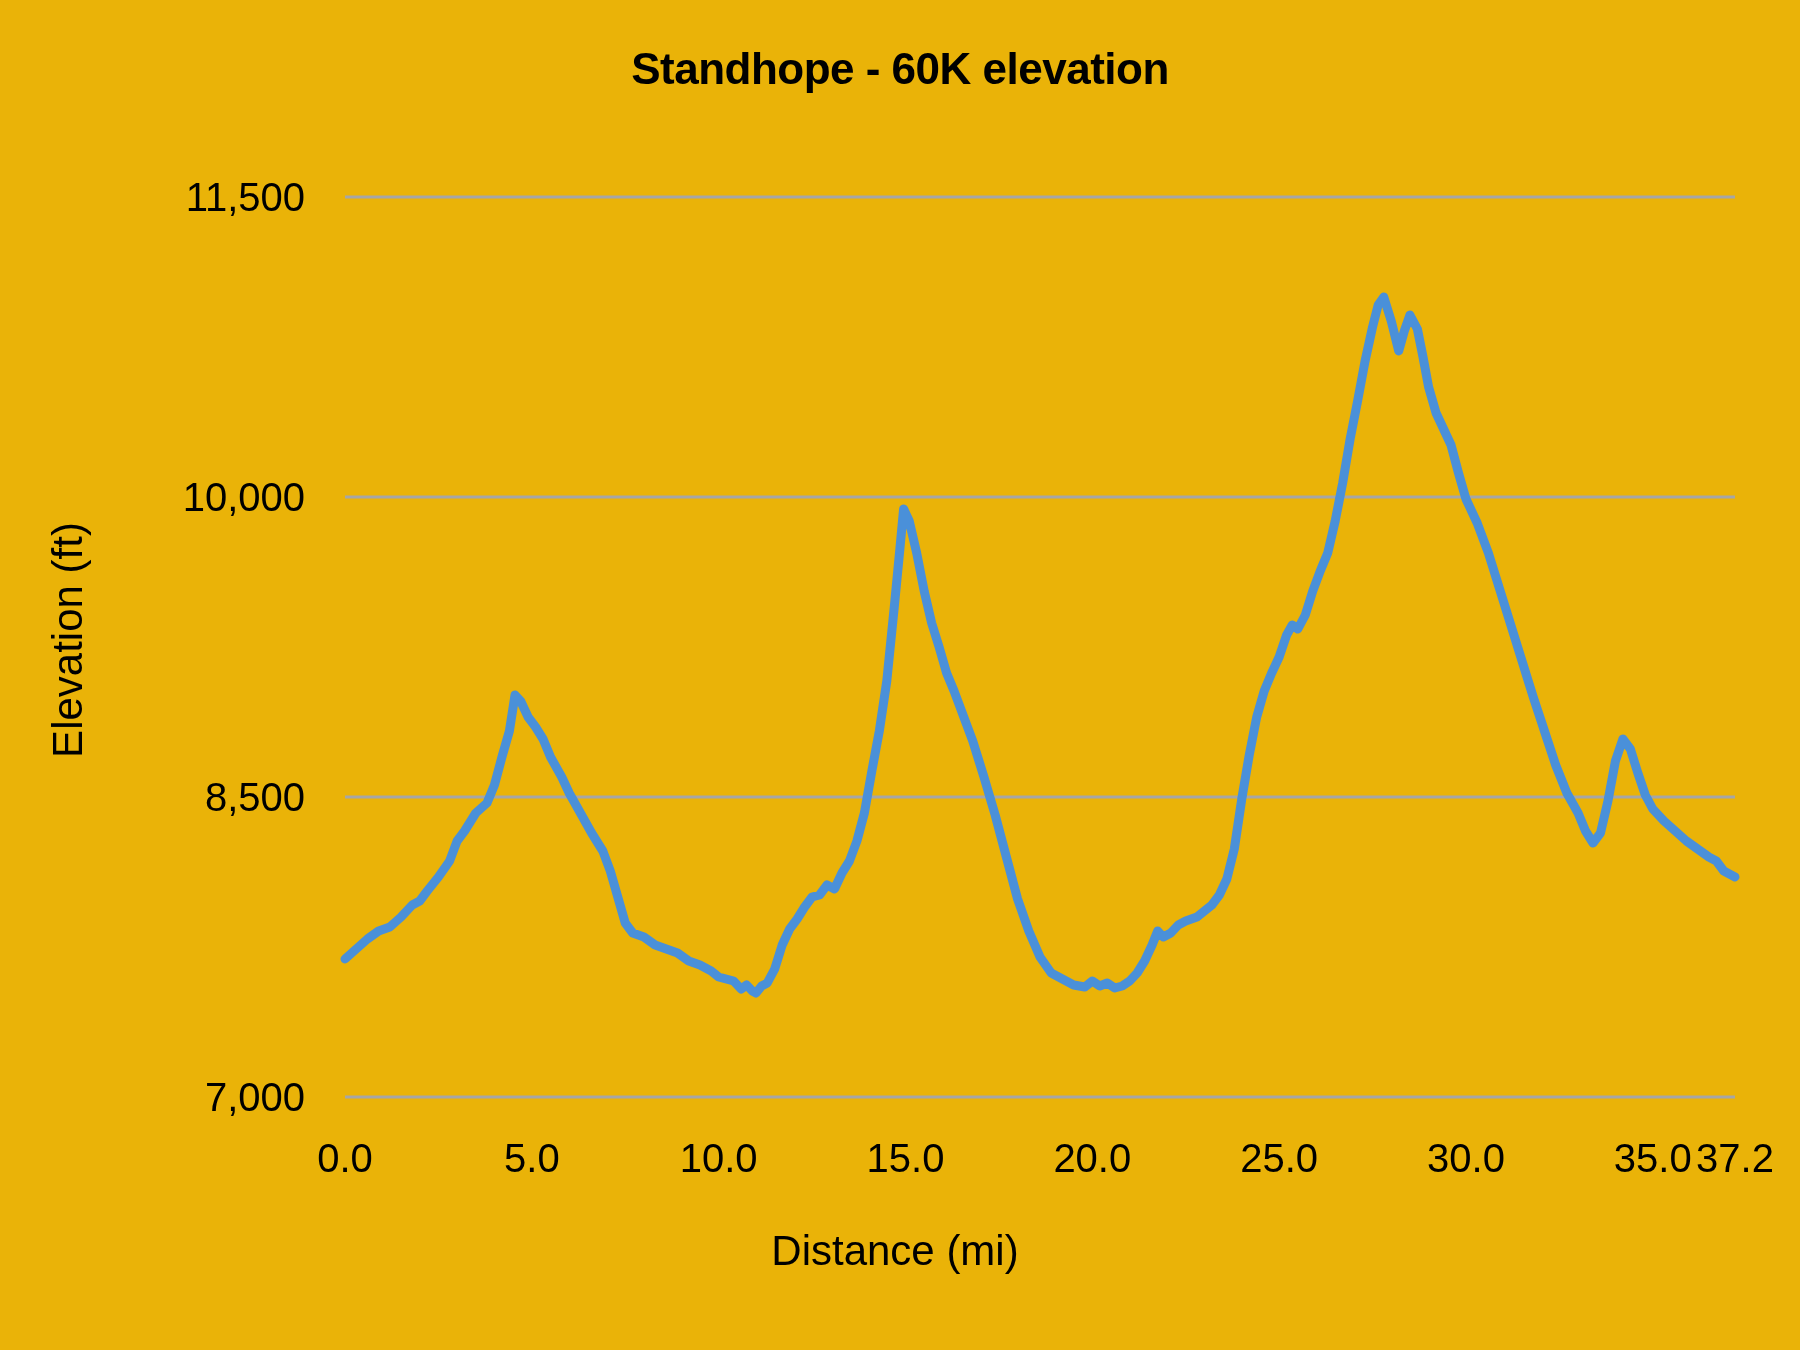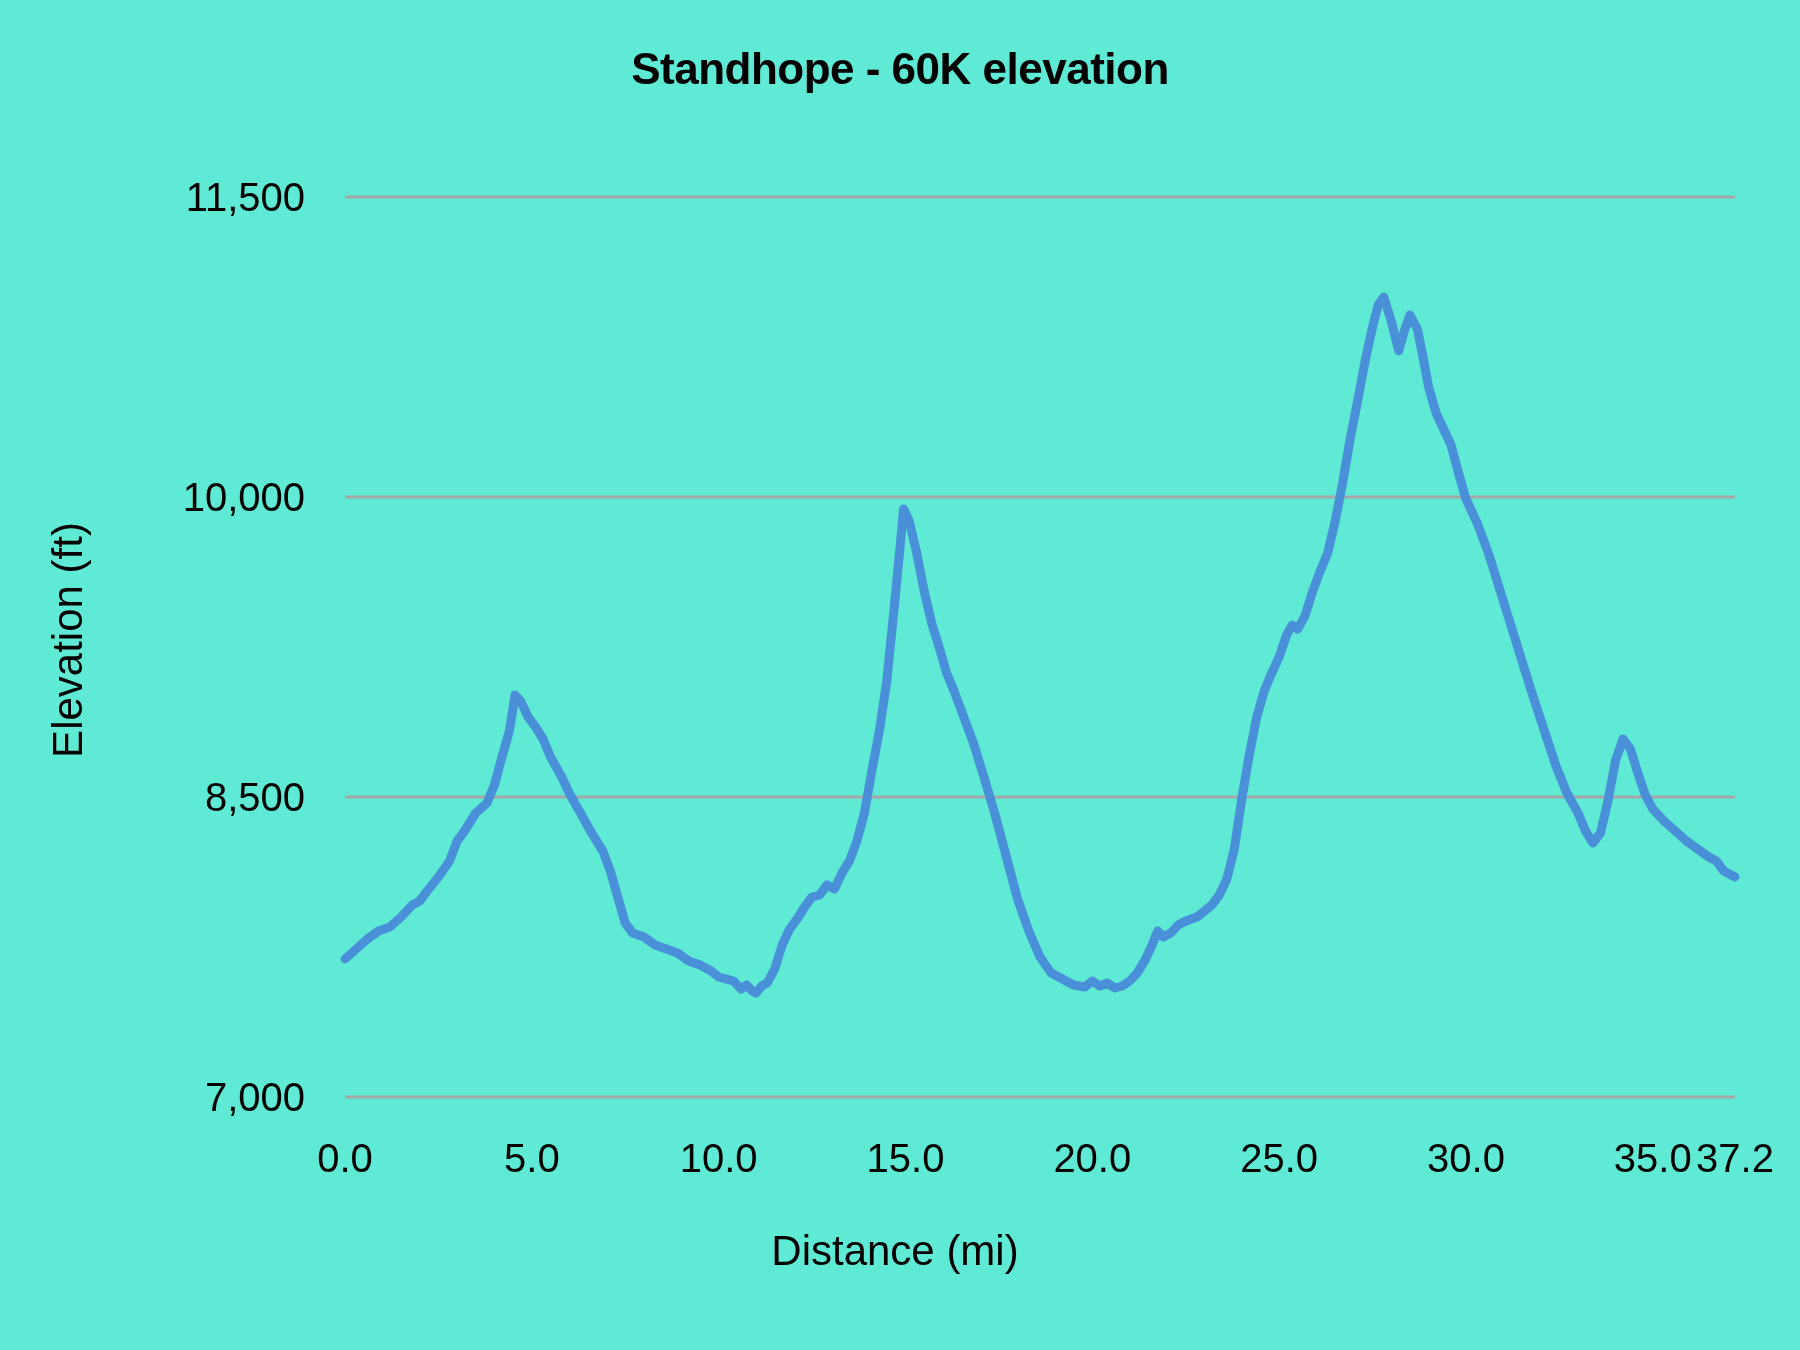--- a/index.html
+++ b/index.html
@@ -4,21 +4,21 @@
 <style>
   html, body {
     margin: 0;
     padding: 0;
     background: #ffffff;
   }
   #page {
     position: relative;
     width: 1800px;
     height: 1350px;
-    background: #5eead4;
+    background: #eab308;
     font-family: "Liberation Sans", sans-serif;
     overflow: hidden;
   }
   #chart-title {
     position: absolute;
     top: 44px;
     left: 0;
     width: 1800px;
     text-align: center;
     font-size: 44px;

